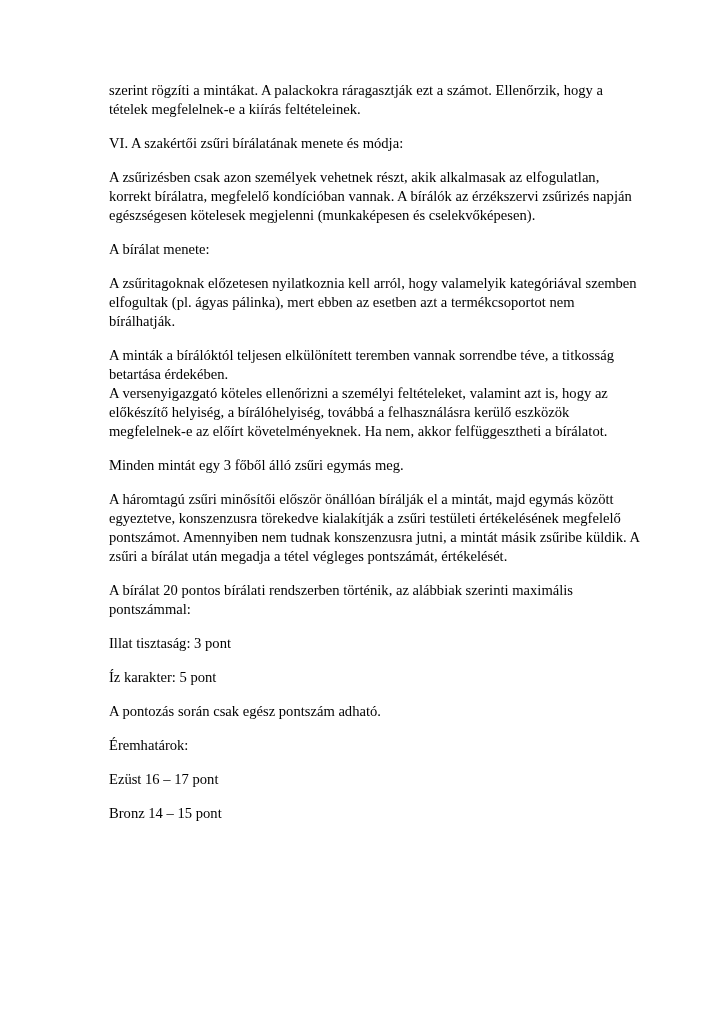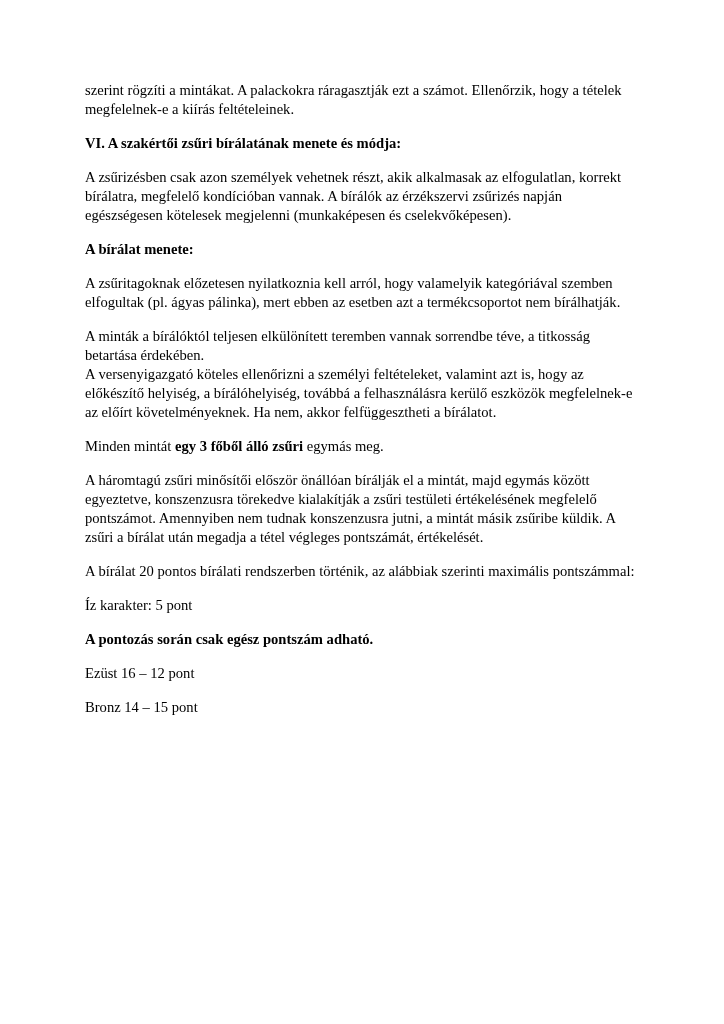--- a/index.html
+++ b/index.html
@@ -5,49 +5,51 @@
   html, body {
     margin: 0;
     padding: 0;
     background: #ffffff;
   }
   .page {
     position: relative;
     width: 724px;
     height: 1024px;
     box-sizing: border-box;
-    padding: 81px 84px 0 85px;
+    padding: 81px 84px 0 109px;
     background: #ffffff;
     color: #000000;
     font-family: "Liberation Serif", "DejaVu Serif", serif;
     font-size: 14.6px;
     line-height: 19px;
     overflow: hidden;
   }
   .doc-body { width: 100%; }
   .para {
     margin: 0 0 15px 0;
     white-space: pre-wrap;
   }
-  .b { font-weight: bold; }
+  .b { font-weight: normal; }
   .i { }
 </style>
 </head>
 <body style="background: rgb(255, 255, 255);">
 
 <div class="page" style="color: rgb(0, 0, 0);">
   <div class="doc-body">
       <p class="para"><span>szerint rögzíti a mintákat. A palackokra ráragasztják ezt a számot. Ellenőrzik, hogy a tételek megfelelnek-e a kiírás feltételeinek.</span></p>
       <p class="para"><span class="b">VI. A szakértői zsűri bírálatának menete és módja:</span></p>
       <p class="para"><span>A zsűrizésben csak azon személyek vehetnek részt, akik alkalmasak az elfogulatlan, korrekt bírálatra, megfelelő kondícióban vannak. A bírálók az érzékszervi zsűrizés napján egészségesen kötelesek megjelenni (munkaképesen és cselekvőképesen).</span></p>
       <p class="para"><span class="b">A bírálat menete:</span></p>
       <p class="para"><span>A zsűritagoknak előzetesen nyilatkoznia kell arról, hogy valamelyik kategóriával szemben elfogultak (pl. ágyas pálinka), mert ebben az esetben azt a termékcsoportot nem bírálhatják.</span></p>
       <p class="para"><span>A minták a bírálóktól teljesen elkülönített teremben vannak sorrendbe téve, a titkosság betartása érdekében.
 A </span><span class="i">versenyigazgató</span><span> köteles ellenőrizni a személyi feltételeket, valamint azt is, hogy az előkészítő helyiség, a bírálóhelyiség, továbbá a felhasználásra kerülő eszközök megfelelnek-e az előírt követelményeknek. Ha nem, akkor felfüggesztheti a bírálatot.</span></p>
       <p class="para"><span>Minden mintát </span><span class="b">egy 3 főből álló zsűri</span><span> egymás meg.</span></p>
       <p class="para"><span>A háromtagú zsűri minősítői először önállóan bírálják el a mintát, majd egymás között egyeztetve, konszenzusra törekedve kialakítják a zsűri testületi értékelésének megfelelő pontszámot. Amennyiben nem tudnak konszenzusra jutni, a mintát másik zsűribe küldik. A zsűri a bírálat után megadja a tétel végleges pontszámát, értékelését.</span></p>
       <p class="para"><span>A bírálat 20 pontos bírálati rendszerben történik, az alábbiak szerinti maximális pontszámmal:</span></p>
+      <p class="para"><span>Illat tisztaság: 3 pont</span></p>
       <p class="para"><span>Íz karakter: 5 pont</span></p>
       <p class="para"><span class="b">A pontozás során csak egész pontszám adható.</span></p>
-      <p class="para"><span>Ezüst 16 – 12 pont</span></p>
+      <p class="para"><span class="b">Éremhatárok:</span></p>
+      <p class="para"><span>Ezüst 16 – 17 pont</span></p>
       <p class="para"><span>Bronz 14 – 15 pont</span></p>
     </div>
 </div>
 
 </body></html>

